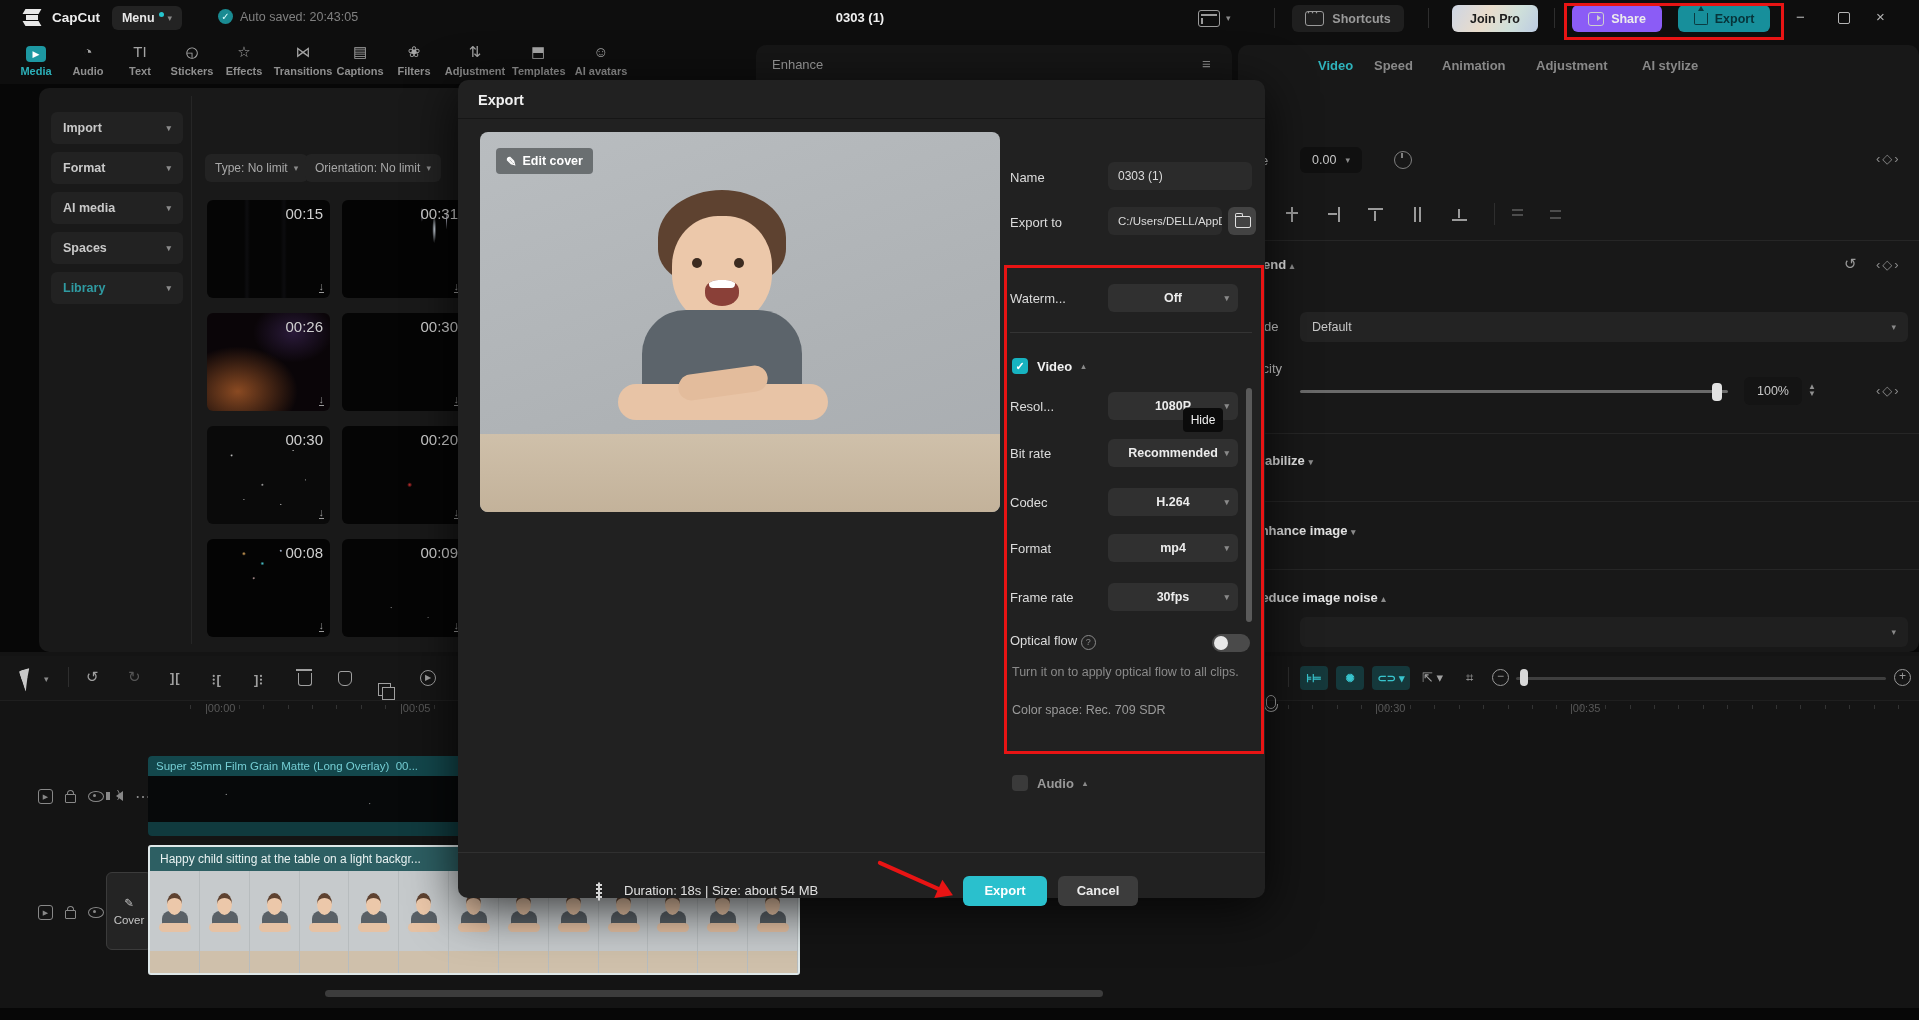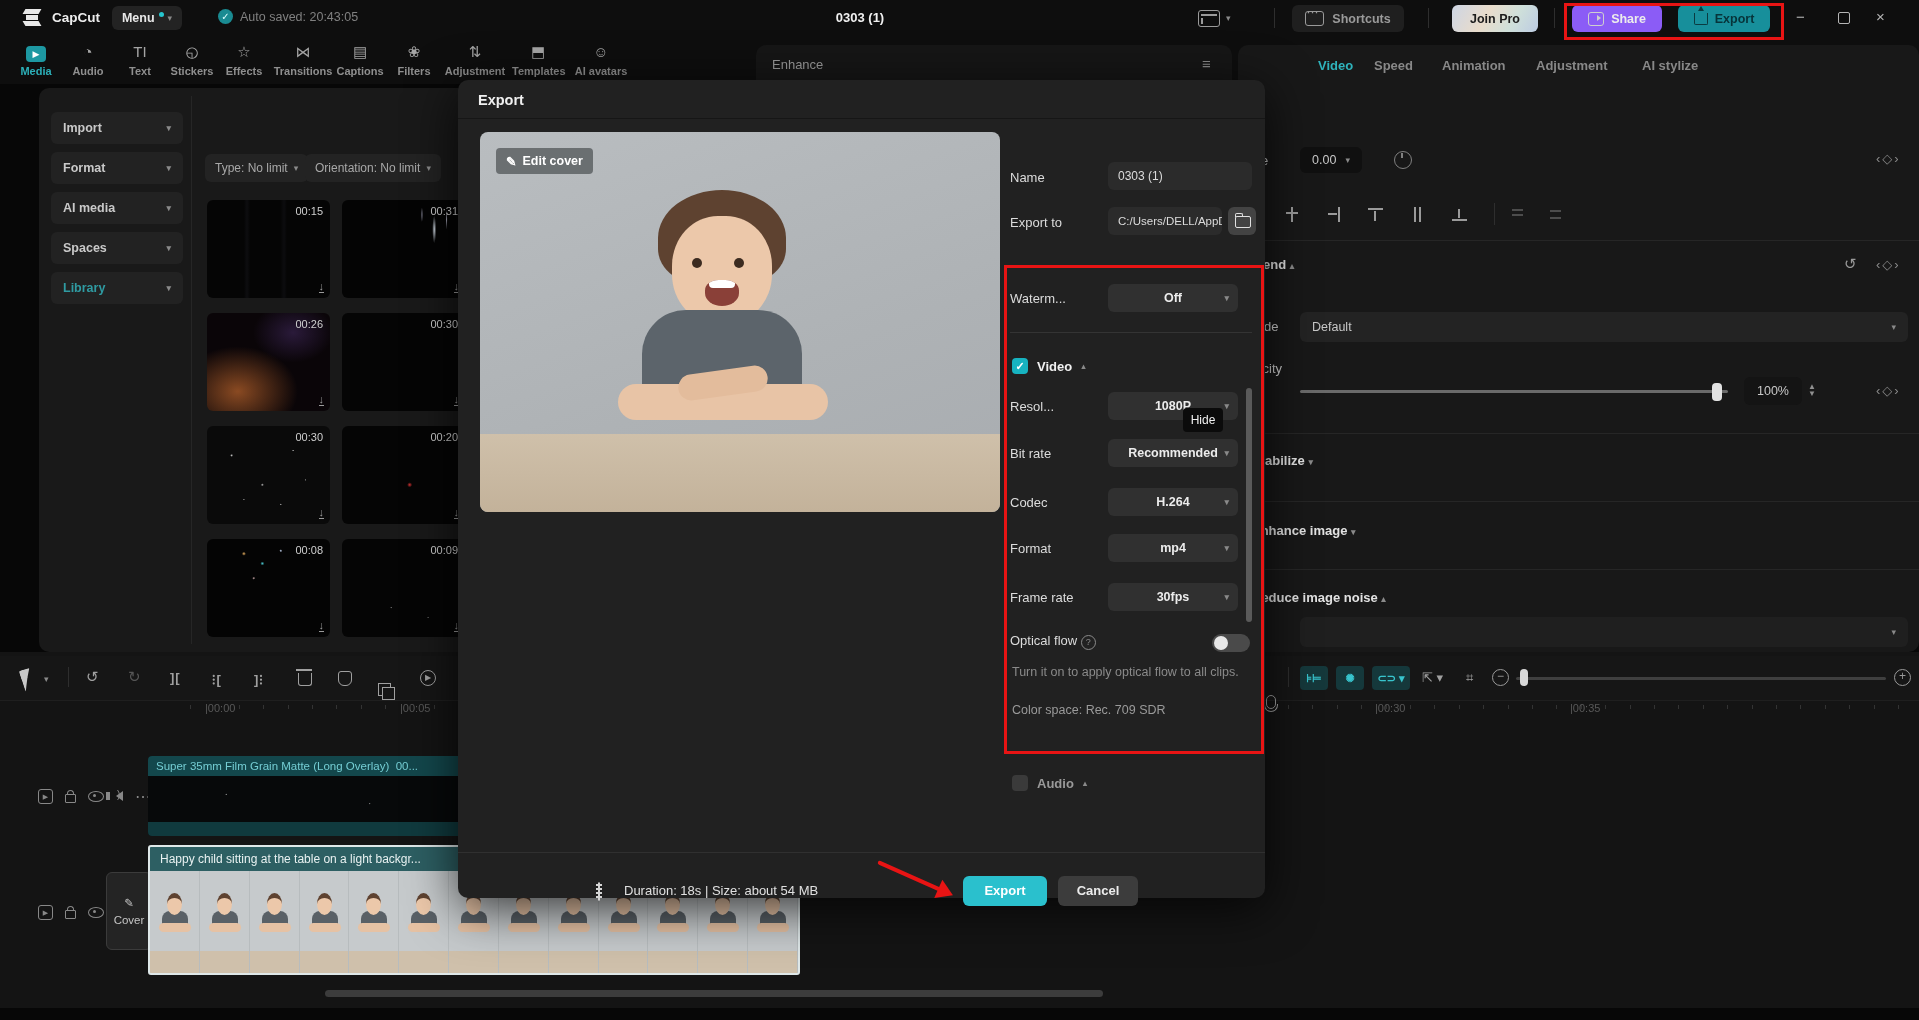--- a/index.html
+++ b/index.html
@@ -54,21 +54,21 @@
   
   .side-btn{left:12px;width:132px;height:32px;background:#222;border-radius:6px;display:flex;align-items:center;justify-content:space-between;padding:0 12px;box-sizing:border-box;color:#c9c9c9;font-size:12.5px;font-weight:bold;}
   .side-btn.teal{color:#2f9ba2;}
   .side-div{left:152px;top:8px;width:1px;height:548px;background:#262626;}
   .searchbar{left:166px;top:20px;width:290px;height:30px;background:#232323;border-radius:8px;display:flex;align-items:center;padding:0 10px;gap:8px;box-sizing:border-box;}
   .mag{width:9px;height:9px;border:1.5px solid #8a8a8a;border-radius:50%;position:relative;}
   .mag::after{content:"";position:absolute;left:8px;top:8px;width:5px;height:1.5px;background:#8a8a8a;transform:rotate(45deg);}
   .searchbar input{background:transparent;border:none;outline:none;color:#b5b5b5;font-size:12.5px;width:220px;font-family:"Liberation Sans",sans-serif;}
   .filter-pill{top:66px;height:28px;background:#232323;border-radius:6px;color:#a8a8a8;font-size:12px;display:flex;align-items:center;gap:6px;padding:0 10px;}
   .thumb{width:123px;height:98px;background:#060606;border-radius:6px;position:absolute;overflow:hidden;}
-  .thumb .tc{position:absolute;right:7px;top:5px;color:#cfcfcf;font-size:11px;}
+  .thumb .tc{position:absolute;right:7px;top:5px;color:#cfcfcf;font-size:15px;}
   .thumb .dl{position:absolute;right:6px;bottom:5px;color:#9a9a9a;font-size:11px;border-bottom:1.5px solid #9a9a9a;line-height:11px;}
   .tex1{background:linear-gradient(90deg,#050505 0 30%,#0c0c0e 32% 33%,#050505 35% 60%,#0b0b0d 62% 63%,#050505 65%);}
   .tex2{background:radial-gradient(2px 14px at 75% 30%,#cfd8e2,transparent),radial-gradient(1px 10px at 85% 20%,#aab,transparent),radial-gradient(1px 8px at 65% 15%,#889,transparent),#040404;}
   .tex3{background:radial-gradient(60px 45px at 25% 80%,#8a4a22,transparent),radial-gradient(40px 30px at 70% 20%,#2a1a3a,transparent),#0a0508;}
   .tex4{background:#050505;}
   .tex5{background:radial-gradient(1.5px 1.5px at 20% 30%,#ccc,transparent),radial-gradient(1.5px 1.5px at 45% 60%,#bbb,transparent),radial-gradient(1px 1px at 70% 25%,#ddd,transparent),radial-gradient(1px 1px at 30% 75%,#aaa,transparent),radial-gradient(1px 1px at 60% 80%,#ccc,transparent),radial-gradient(1px 1px at 80% 55%,#999,transparent),#0a0a0a;}
   .tex6{background:radial-gradient(2.5px 2.5px at 55% 60%,#d03030,transparent),#050505;}
   .tex7{background:radial-gradient(2px 2px at 30% 15%,#e8b060,transparent),radial-gradient(2px 2px at 45% 25%,#4ac8d0,transparent),radial-gradient(1.5px 1.5px at 60% 12%,#d0e0ff,transparent),radial-gradient(1.5px 1.5px at 38% 40%,#caa,transparent),#040404;}
   .tex8{background:radial-gradient(1px 1px at 40% 70%,#888,transparent),radial-gradient(1px 1px at 70% 80%,#777,transparent),#050505;}
   .tex9{background:radial-gradient(2px 16px at 30% 40%,#cfd8e2,transparent),#040404;}

